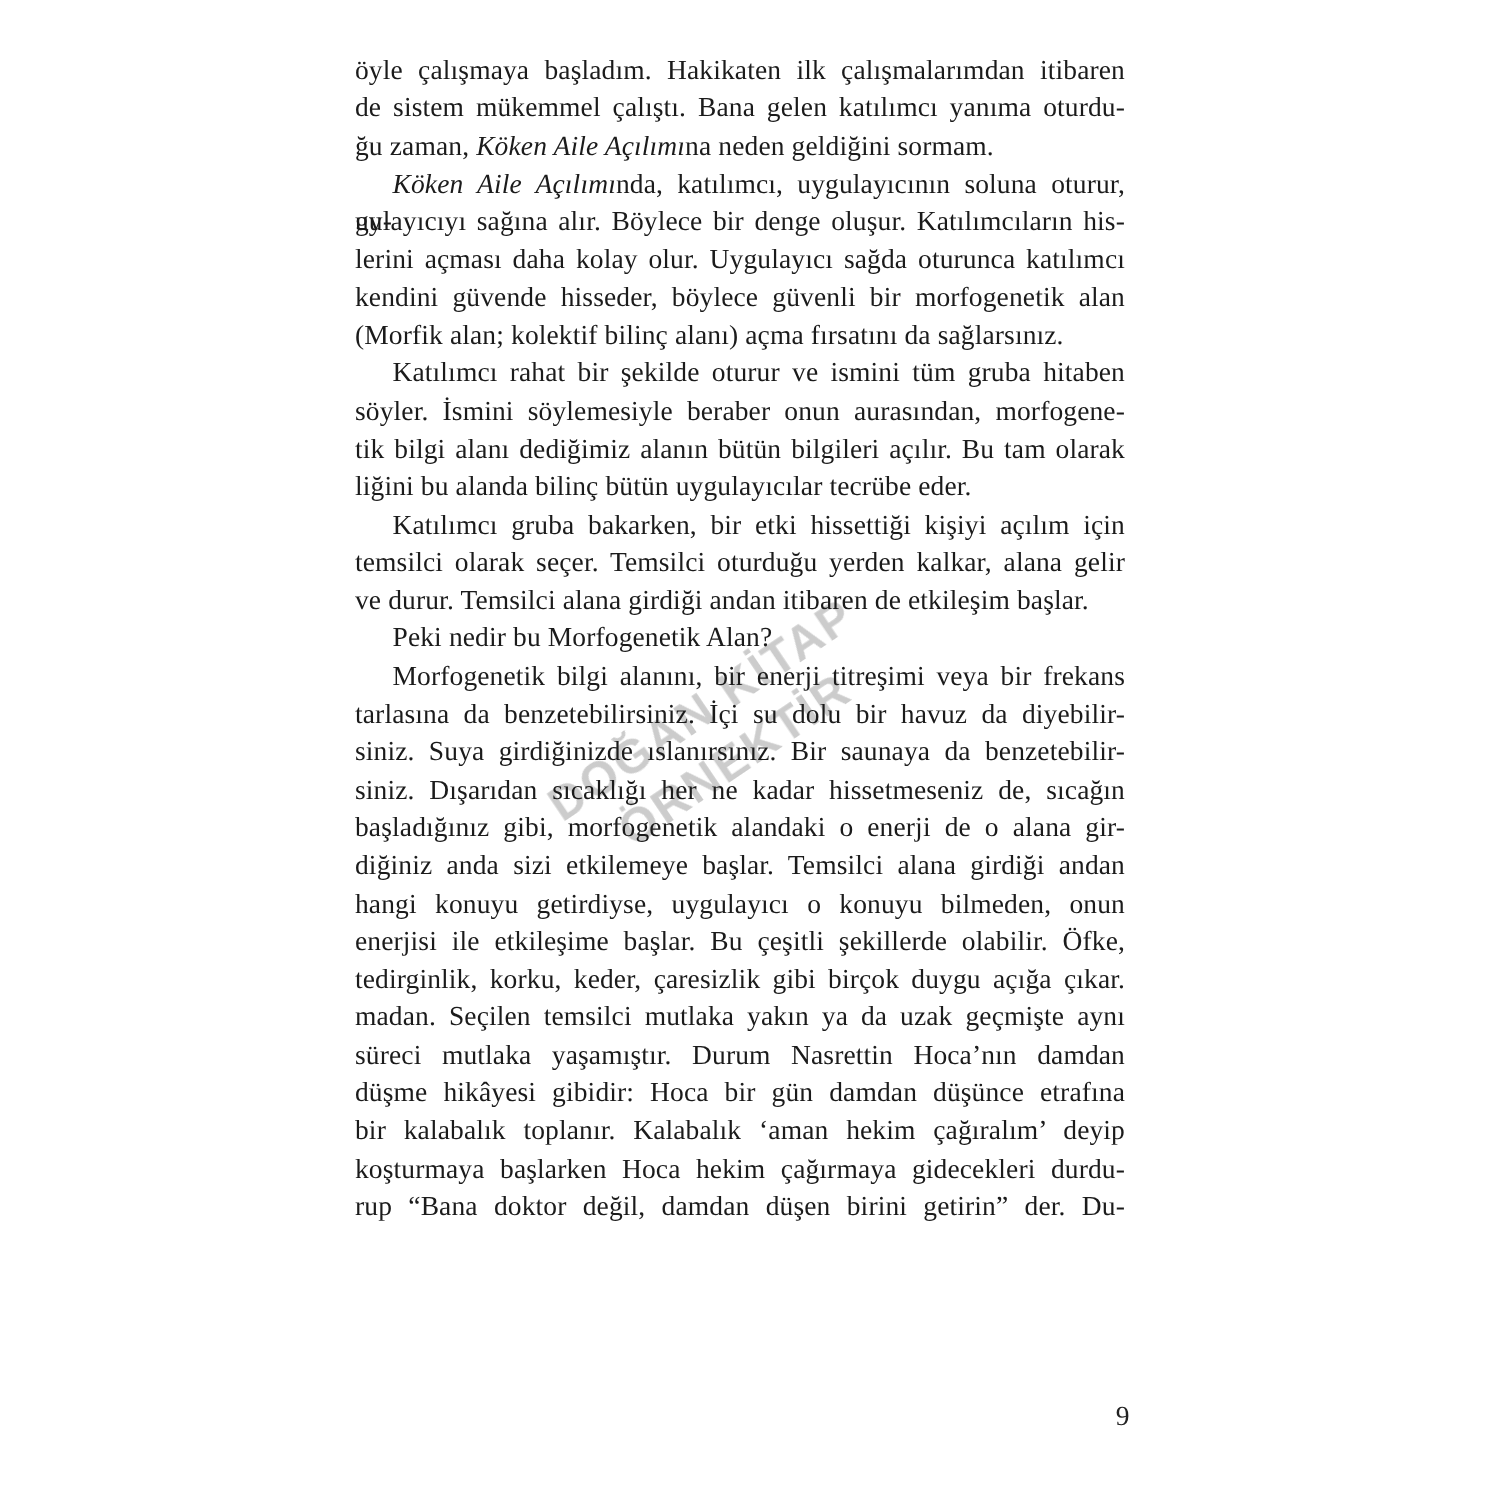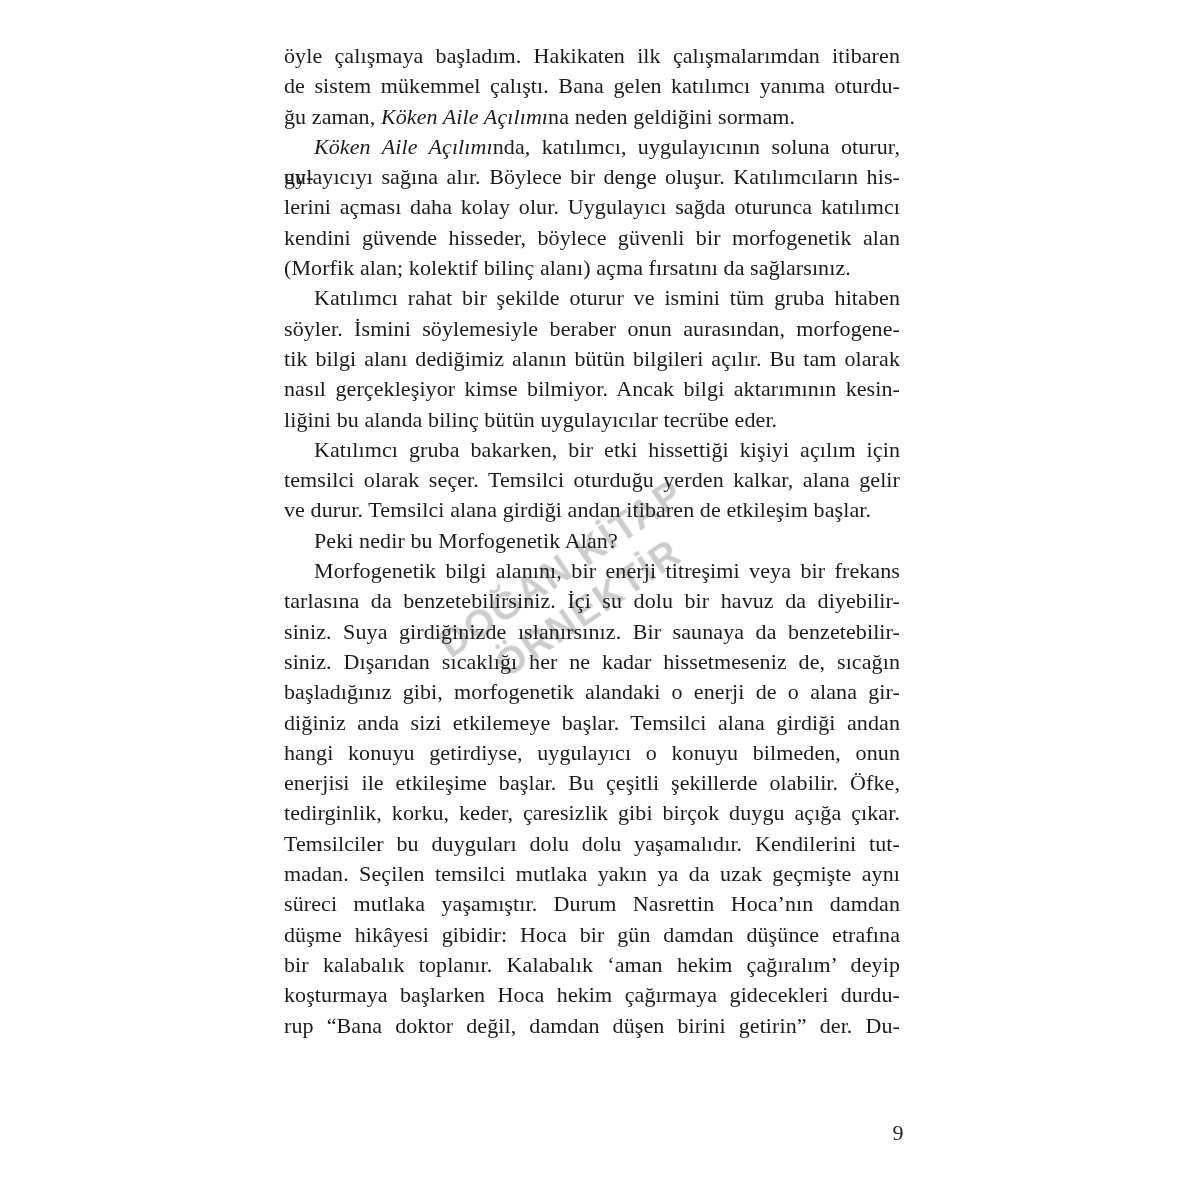--- a/index.html
+++ b/index.html
@@ -87,36 +87,34 @@
       <div class="line"><span>de sistem mükemmel çalıştı. Bana gelen katılımcı yanıma oturdu-</span></div>
       <div class="line end"><span>ğu zaman, </span><i>Köken Aile Açılımı</i><span>na neden geldiğini sormam.</span></div>
       <div class="line ind"><i>Köken Aile Açılımı</i><span>nda, katılımcı, uygulayıcının soluna oturur, uy-</span></div>
       <div class="line"><span>gulayıcıyı sağına alır. Böylece bir denge oluşur. Katılımcıların his-</span></div>
       <div class="line"><span>lerini açması daha kolay olur. Uygulayıcı sağda oturunca katılımcı</span></div>
       <div class="line"><span>kendini güvende hisseder, böylece güvenli bir morfogenetik alan</span></div>
       <div class="line end"><span>(Morfik alan; kolektif bilinç alanı) açma fırsatını da sağlarsınız.</span></div>
       <div class="line ind"><span>Katılımcı rahat bir şekilde oturur ve ismini tüm gruba hitaben</span></div>
       <div class="line"><span>söyler. İsmini söylemesiyle beraber onun aurasından, morfogene-</span></div>
       <div class="line"><span>tik bilgi alanı dediğimiz alanın bütün bilgileri açılır. Bu tam olarak</span></div>
-      <div class="line"><span>nasıl gerçekleşiyor kimse bilmiyor. Ancak bilgi aktarımının kesin-</span></div>
       <div class="line end"><span>liğini bu alanda bilinç bütün uygulayıcılar tecrübe eder.</span></div>
       <div class="line ind"><span>Katılımcı gruba bakarken, bir etki hissettiği kişiyi açılım için</span></div>
       <div class="line"><span>temsilci olarak seçer. Temsilci oturduğu yerden kalkar, alana gelir</span></div>
       <div class="line end"><span>ve durur. Temsilci alana girdiği andan itibaren de etkileşim başlar.</span></div>
       <div class="line ind end"><span>Peki nedir bu Morfogenetik Alan?</span></div>
       <div class="line ind"><span>Morfogenetik bilgi alanını, bir enerji titreşimi veya bir frekans</span></div>
       <div class="line"><span>tarlasına da benzetebilirsiniz. İçi su dolu bir havuz da diyebilir-</span></div>
       <div class="line"><span>siniz. Suya girdiğinizde ıslanırsınız. Bir saunaya da benzetebilir-</span></div>
       <div class="line"><span>siniz. Dışarıdan sıcaklığı her ne kadar hissetmeseniz de, sıcağın</span></div>
       <div class="line"><span>başladığınız gibi, morfogenetik alandaki o enerji de o alana gir-</span></div>
       <div class="line"><span>diğiniz anda sizi etkilemeye başlar. Temsilci alana girdiği andan</span></div>
       <div class="line"><span>hangi konuyu getirdiyse, uygulayıcı o konuyu bilmeden, onun</span></div>
       <div class="line"><span>enerjisi ile etkileşime başlar. Bu çeşitli şekillerde olabilir. Öfke,</span></div>
       <div class="line"><span>tedirginlik, korku, keder, çaresizlik gibi birçok duygu açığa çıkar.</span></div>
-      <div class="line"><span>Temsilciler bu duyguları dolu dolu yaşamalıdır. Kendilerini tut-</span></div>
       <div class="line"><span>madan. Seçilen temsilci mutlaka yakın ya da uzak geçmişte aynı</span></div>
       <div class="line"><span>süreci mutlaka yaşamıştır. Durum Nasrettin Hoca’nın damdan</span></div>
       <div class="line"><span>düşme hikâyesi gibidir: Hoca bir gün damdan düşünce etrafına</span></div>
       <div class="line"><span>bir kalabalık toplanır. Kalabalık ‘aman hekim çağıralım’ deyip</span></div>
       <div class="line"><span>koşturmaya başlarken Hoca hekim çağırmaya gidecekleri durdu-</span></div>
       <div class="line"><span>rup “Bana doktor değil, damdan düşen birini getirin” der. Du-</span></div>
     </div>
 
   <div id="page-number">9</div>
 

